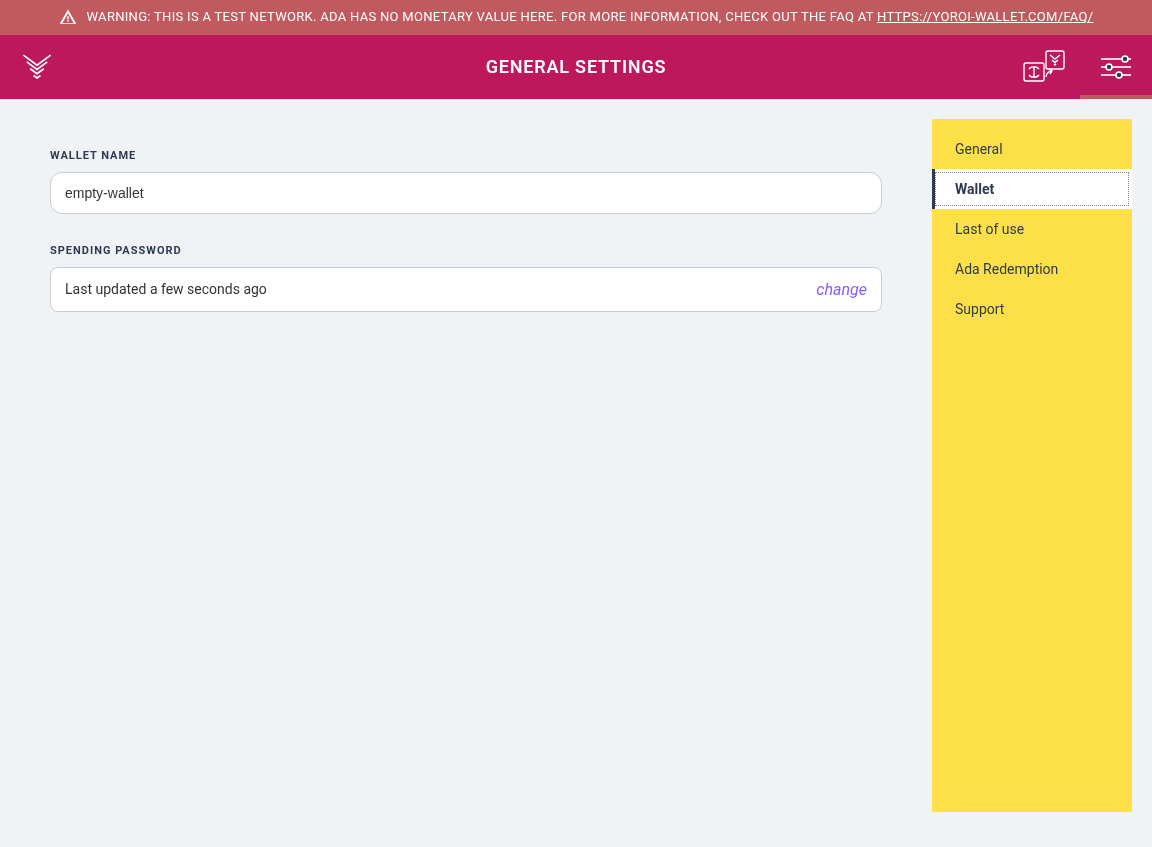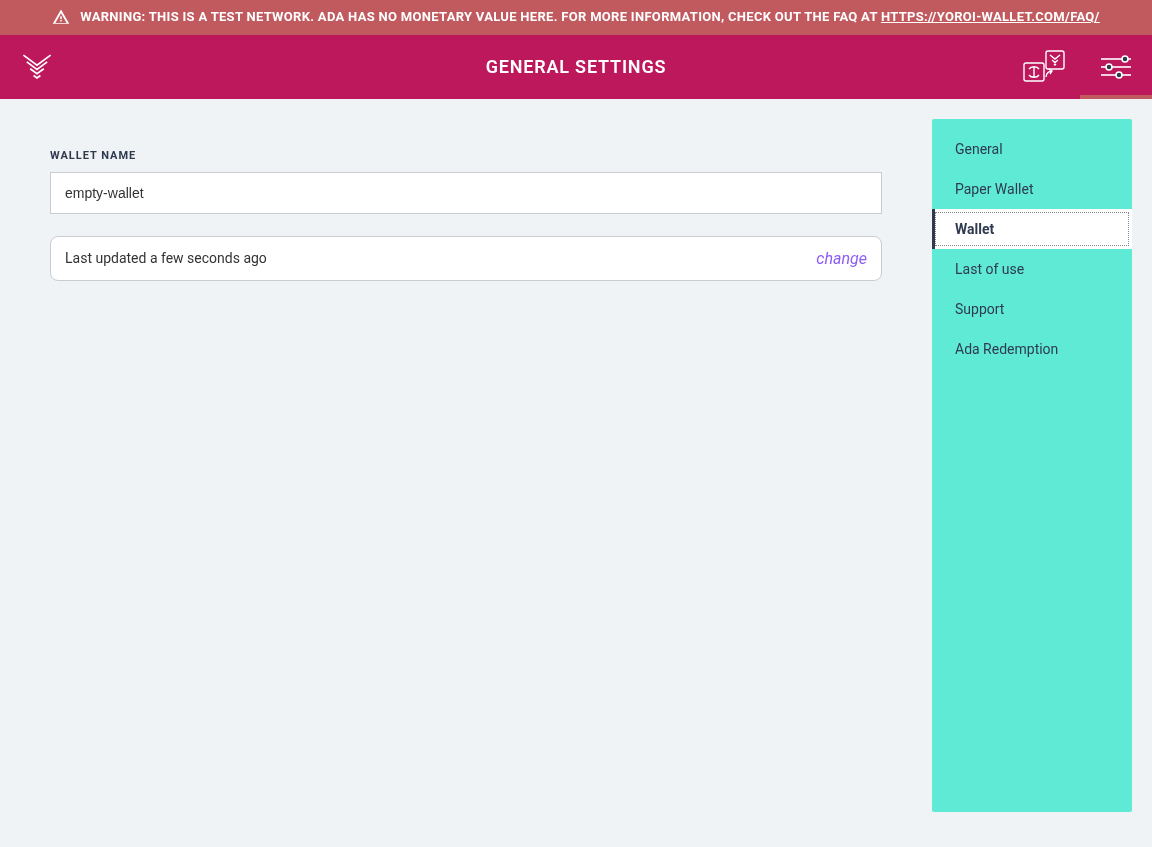--- a/index.html
+++ b/index.html
@@ -7,21 +7,21 @@
       font-family: -apple-system, BlinkMacSystemFont, "Segoe UI", Roboto, sans-serif;
       background: #f0f3f5;
       width: 1152px;
       height: 847px;
       overflow: hidden;
     }
     .warning-bar {
       background: #c15a5e;
       color: #fff;
       font-size: 13px;
-      font-weight: 700;
+      font-weight: 400;
       letter-spacing: 0.3px;
       padding: 7px 20px;
       text-align: center;
       display: flex;
       align-items: center;
       justify-content: center;
       gap: 10px;
       line-height: 1.6;
     }
     .warning-bar .text-wrap {
@@ -83,34 +83,34 @@
       padding: 20px;
       gap: 20px;
       height: calc(847px - 50px - 64px);
     }
     .settings-card {
       flex: 1;
       background: #f0f3f5;
       border-radius: 2px;
       padding: 30px 30px 50px 30px;
     }
-    .field-group { margin-bottom: 22px; }
+    .field-group { margin-bottom: 30px; }
     .field-label {
       font-size: 11px;
       font-weight: 700;
       letter-spacing: 1px;
       color: #2f3a50;
       margin-bottom: 10px;
       display: block;
     }
     .text-input {
       width: 100%;
       background: #fff;
       border: 1px solid #c9ccd1;
-      border-radius: 0;
+      border-radius: 12px;
       padding: 12px 14px;
       font-size: 14px;
       color: #333;
       outline: none;
     }
     .password-row {
       width: 100%;
       background: #fff;
       border: 1px solid #c9ccd1;
       border-radius: 8px;
@@ -122,21 +122,21 @@
       align-items: center;
     }
     .change-link {
       color: #8b5cf6;
       font-size: 16px;
       cursor: pointer;
       font-style: italic;
     }
     .sidebar {
       width: 200px;
-      background: #5eead4;
+      background: #fde047;
       border-radius: 2px;
       padding: 10px 0;
       height: 100%;
       flex-shrink: 0;
     }
     .sidebar-item {
       padding: 12px 20px;
       font-size: 14px;
       color: #2f3a50;
       cursor: pointer;
@@ -199,41 +199,39 @@
 </div>
 
 <div class="content">
 
   <div class="settings-card">
     <div class="field-group">
       <label class="field-label">WALLET NAME</label>
       <input type="text" class="text-input" value="empty-wallet" style="">
     </div>
     <div class="field-group">
+      <label class="field-label">SPENDING PASSWORD</label>
       <div class="password-row">
         <span>Last updated a few seconds ago</span>
         <span class="change-link">change</span>
       </div>
     </div>
   </div>
 
   <div class="sidebar">
     <div class="sidebar-item">
       <span>General</span>
     </div>
-    <div class="sidebar-item">
-      <span>Paper Wallet</span>
-    </div>
     <div class="sidebar-item active">
       <span>Wallet</span>
     </div>
     <div class="sidebar-item">
       <span>Last of use</span>
     </div>
     <div class="sidebar-item">
+      <span>Ada Redemption</span>
+    </div>
+    <div class="sidebar-item">
       <span>Support</span>
     </div>
-    <div class="sidebar-item">
-      <span>Ada Redemption</span>
-    </div>
   </div>
 
 </div>
 
 </body></html>

